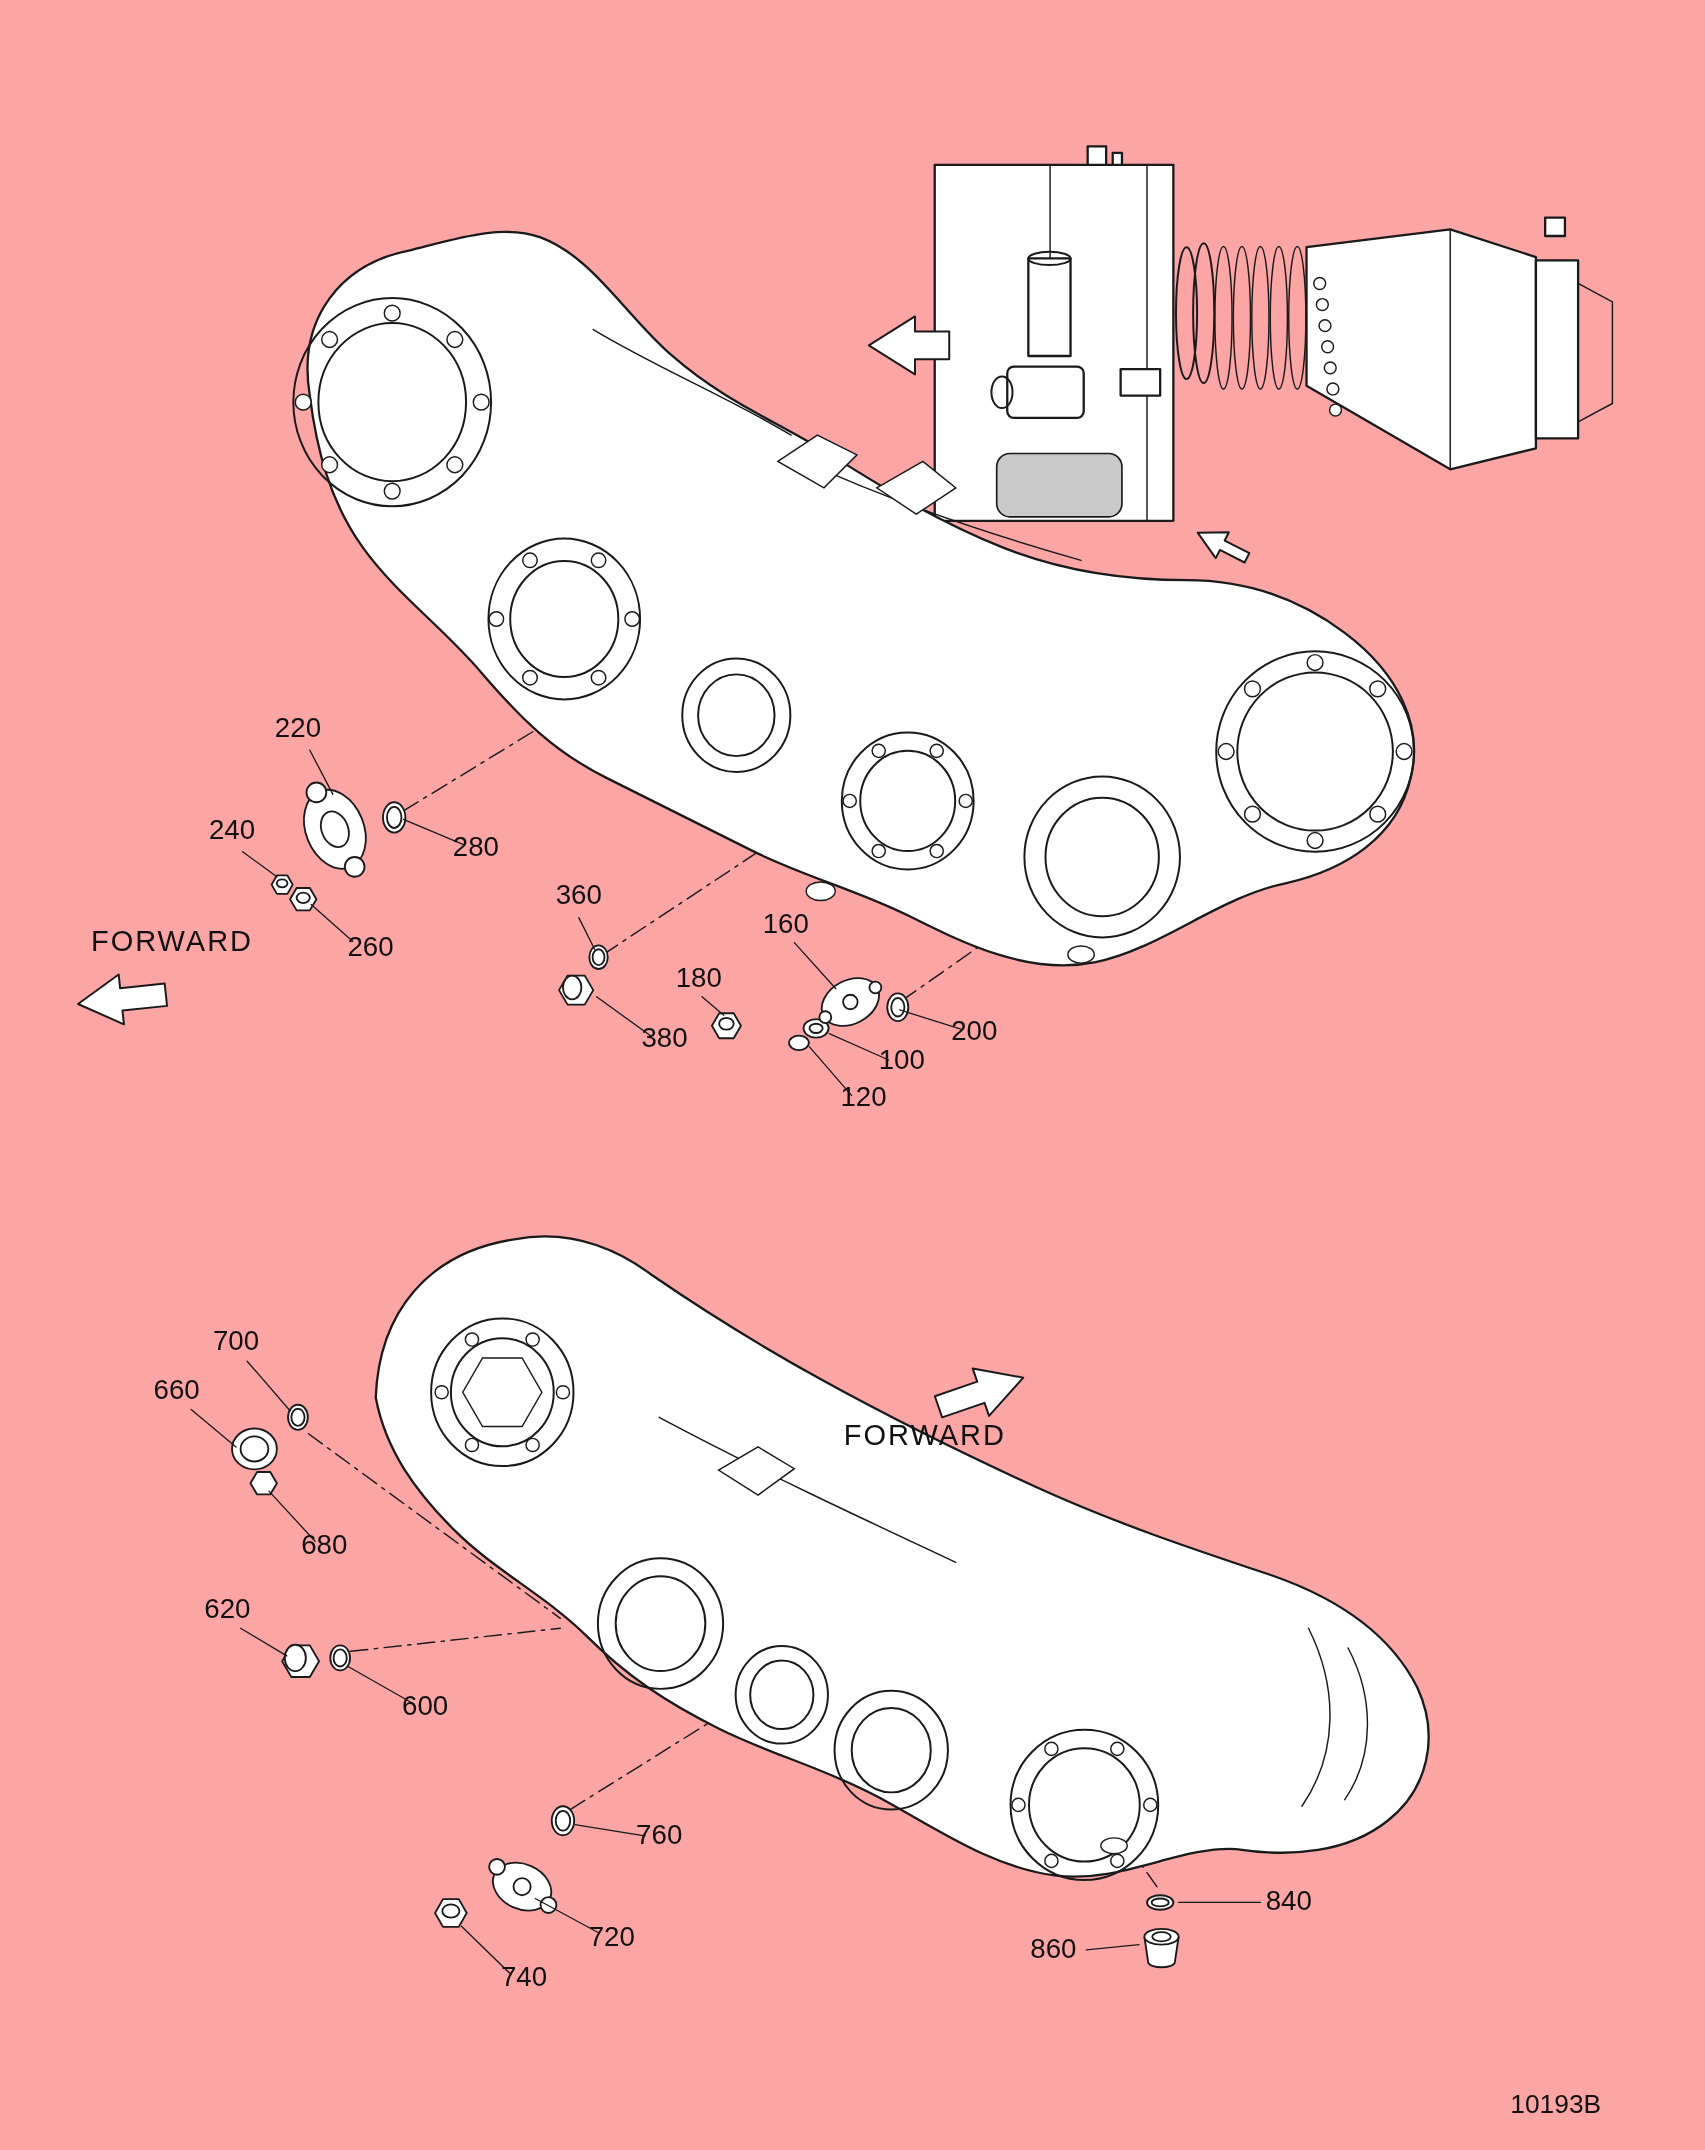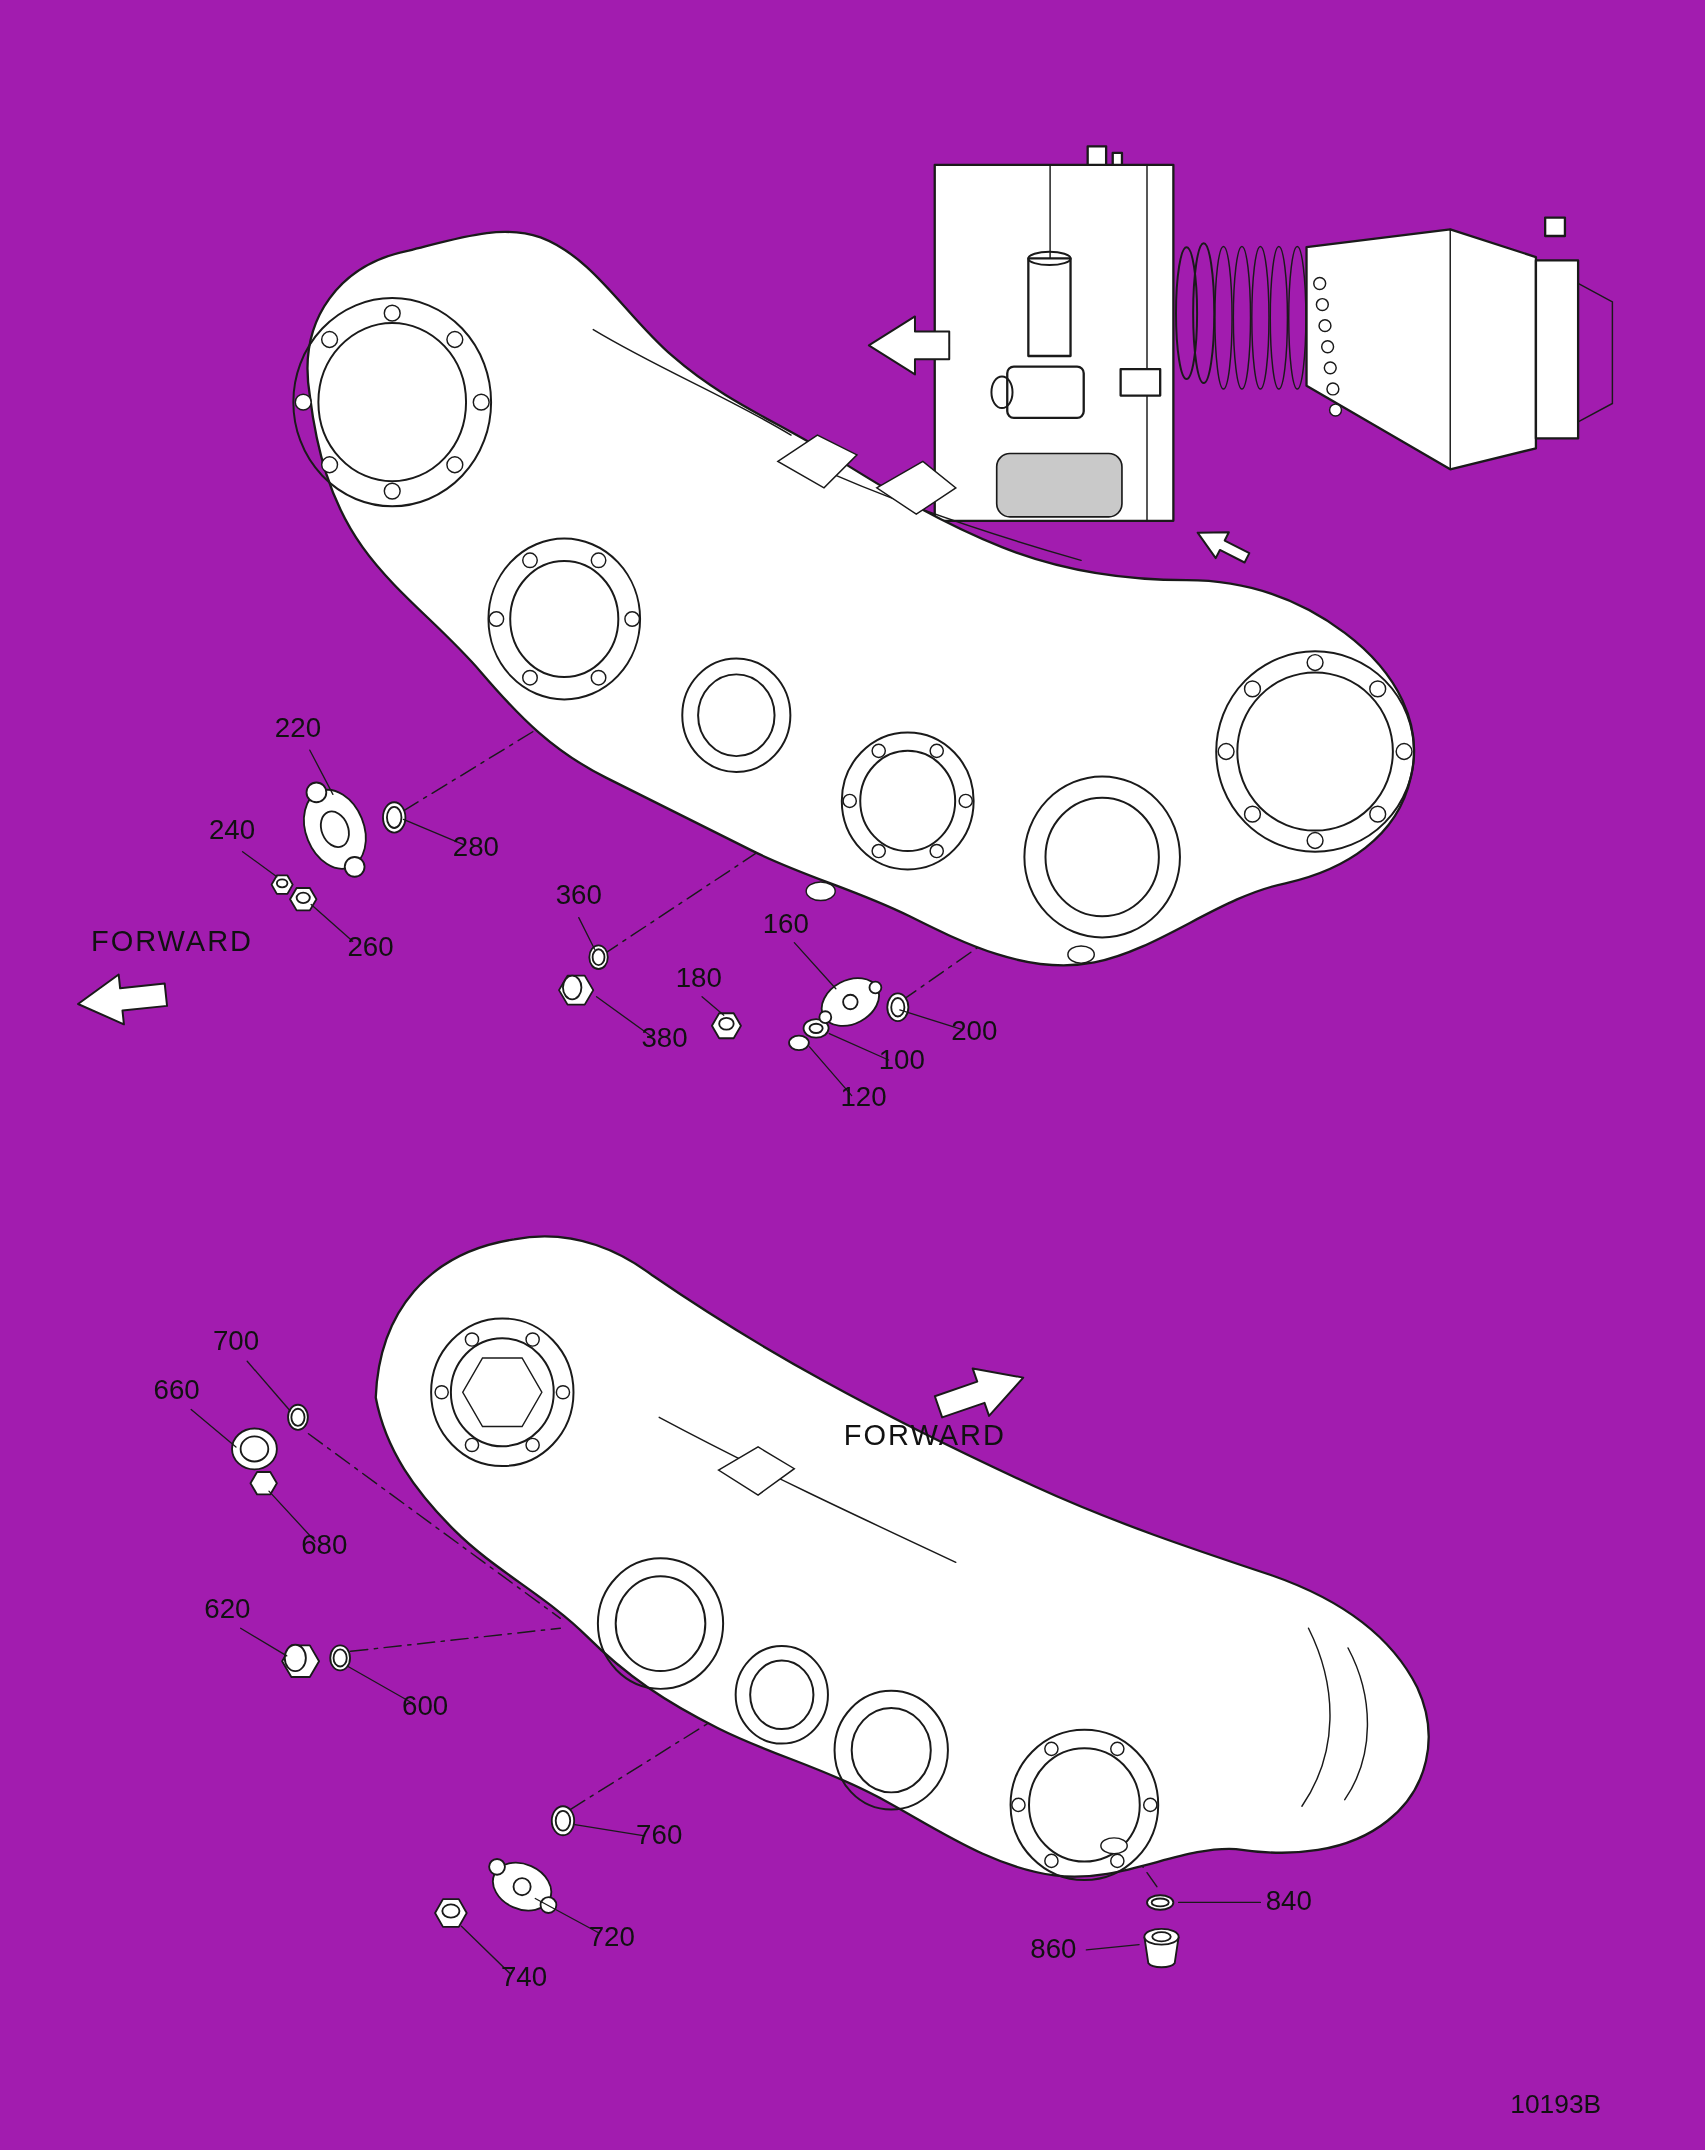--- a/index.html
+++ b/index.html
@@ -1,16 +1,16 @@
 <!DOCTYPE html>
 <html style="font-size:10.5px"><head>
 <meta charset="utf-8">
 <style>
   html,body{margin:0;padding:0;background:#ffffff;}
-  .page{position:relative;width:1706px;height:2151px;background:#a21caf;font-family:"Liberation Sans",sans-serif;}
+  .page{position:relative;width:1706px;height:2151px;background:#fca5a5;font-family:"Liberation Sans",sans-serif;}
   svg{display:block;}
   .outline{fill:#ffffff;stroke:#1a1a1a;stroke-width:3.5;stroke-linejoin:round;stroke-linecap:round;}
   .ring{fill:none;stroke:#1a1a1a;stroke-width:3;}
   .thin{fill:none;stroke:#1a1a1a;stroke-width:2.2;stroke-linecap:round;}
   .hole{fill:#ffffff;stroke:#1a1a1a;stroke-width:2.2;}
   .part{fill:#ffffff;stroke:#1a1a1a;stroke-width:2.8;stroke-linejoin:round;}
   .part ellipse,.part circle,.part polygon,.part path{fill:#ffffff;stroke:#1a1a1a;stroke-width:2.8;}
   .leader{fill:none;stroke:#1a1a1a;stroke-width:2;stroke-linecap:round;}
   .dashdot{fill:none;stroke:#1a1a1a;stroke-width:2.2;stroke-dasharray:26 10 5 10;stroke-linecap:round;}
   .callout{font-family:"Liberation Sans",sans-serif;font-size:42px;fill:#111111;}

